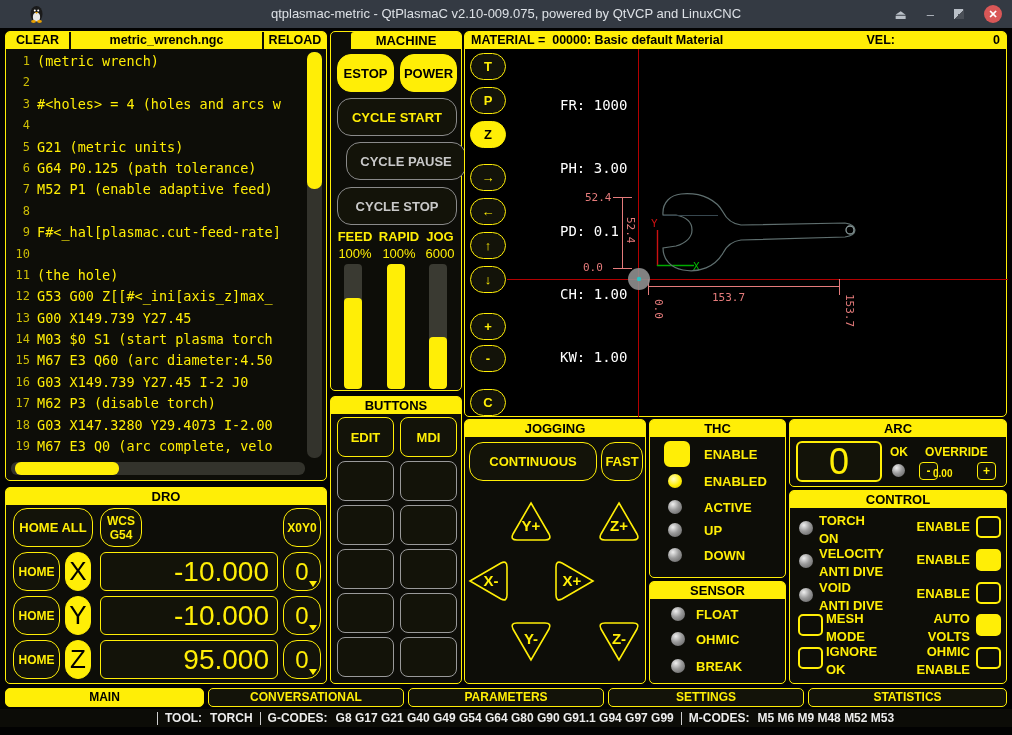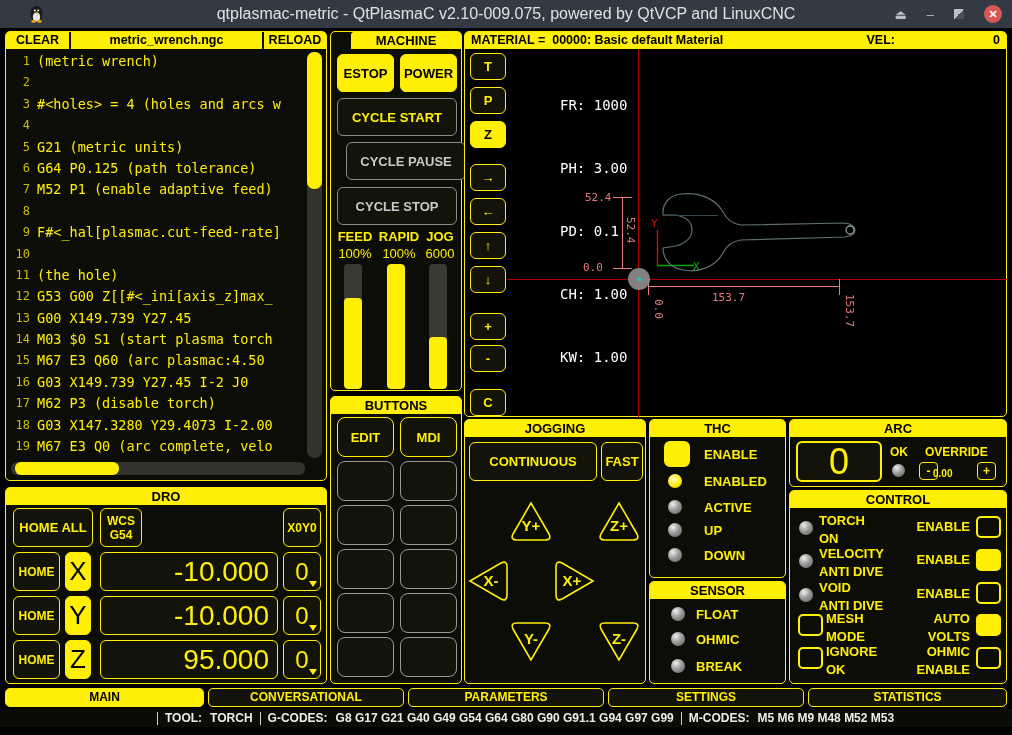--- a/index.html
+++ b/index.html
@@ -4,30 +4,30 @@
 <style>
   :root{
     --y:#ffee06; --panel:#0d0d08; --btnbg:#131309; --grayb:#9a9a9a; --grayt:#c9c9c9;
     --track:#3a3a32; --red:#b20000; --pink:#e57b7b;
   }
   *{margin:0;padding:0;box-sizing:border-box;}
   body{background:#222;font-family:"Liberation Sans",sans-serif;}
   .window{position:relative;width:1012px;height:735px;background:#020202;overflow:hidden;}
   
   .titlebar{position:absolute;left:0;top:0;width:1012px;height:28px;background:#343a43;}
-  .titlebar .title{position:absolute;left:0;right:0;top:0;height:28px;line-height:28px;text-align:center;color:#dde1e6;font-size:16px;}
+  .titlebar .title{position:absolute;left:0;right:0;top:0;height:28px;line-height:28px;text-align:center;color:#dde1e6;font-size:13px;}
   .tux{position:absolute;left:28px;top:5px;width:17px;height:18px;}
   .tb-icons{position:absolute;right:10px;top:0;height:28px;display:flex;align-items:center;gap:20px;}
   .tb-ico{color:#b9bfc7;font-size:13px;line-height:1;cursor:default;}
   .tb-restore{width:10px;height:10px;background:linear-gradient(135deg,#b9bfc7 50%,#4a4f57 50%);}
   .tb-close{width:18px;height:18px;border-radius:50%;background:#d95757;color:#fff;font-size:11px;font-weight:bold;display:flex;align-items:center;justify-content:center;}
   
   .panel{position:absolute;background:var(--panel);border:1px solid var(--y);border-radius:5px;}
   .phead{height:17px;background:var(--y);color:#000;font-size:13px;font-weight:bold;line-height:17px;text-align:center;border-radius:3px 3px 0 0;}
-  .btn{display:flex;align-items:center;justify-content:center;background:var(--btnbg);border:1px solid var(--y);border-radius:6px;color:var(--y);font-size:13px;font-weight:bold;position:absolute;}
+  .btn{display:flex;align-items:center;justify-content:center;background:var(--btnbg);border:1px solid var(--y);border-radius:14px;color:var(--y);font-size:13px;font-weight:bold;position:absolute;}
   .btn.filled{background:var(--y);color:#000;}
   .btn.grayed{border-color:#8a8a8a;color:var(--grayt);}
   .btn.ystart{border-color:#8a8a8a;color:var(--y);}
   .btn.empty{border-color:var(--grayb);border-radius:8px;}
   
   .gc-head{display:flex;height:17px;background:var(--y);border-radius:3px 3px 0 0;color:#000;font-size:12.5px;font-weight:bold;line-height:17px;text-align:center;}
   .gc-head .sep{width:2px;background:var(--panel);}
   .gcode-area{position:absolute;left:2px;top:19px;right:22px;bottom:22px;overflow:hidden;font-family:"DejaVu Sans Mono",monospace;font-size:13.5px;color:var(--y);}
   .gl{display:flex;height:21.4px;line-height:21.4px;white-space:pre;}
   .ln{width:22px;text-align:right;margin-right:7px;font-size:12px;color:#cdbe05;flex:none;}
@@ -109,21 +109,21 @@
       <div class="gl"><span class="ln">5</span><span>G21 (metric units)</span></div>
       <div class="gl"><span class="ln">6</span><span>G64 P0.125 (path tolerance)</span></div>
       <div class="gl"><span class="ln">7</span><span>M52 P1 (enable adaptive feed)</span></div>
       <div class="gl"><span class="ln">8</span><span></span></div>
       <div class="gl"><span class="ln">9</span><span>F#&lt;_hal[plasmac.cut-feed-rate]</span></div>
       <div class="gl"><span class="ln">10</span><span></span></div>
       <div class="gl"><span class="ln">11</span><span>(the hole)</span></div>
       <div class="gl"><span class="ln">12</span><span>G53 G00 Z[[#&lt;_ini[axis_z]max_</span></div>
       <div class="gl"><span class="ln">13</span><span>G00 X149.739 Y27.45</span></div>
       <div class="gl"><span class="ln">14</span><span>M03 $0 S1 (start plasma torch</span></div>
-      <div class="gl"><span class="ln">15</span><span>M67 E3 Q60 (arc plasmac:4.50</span></div>
+      <div class="gl"><span class="ln">15</span><span>M67 E3 Q60 (arc diameter:4.50</span></div>
       <div class="gl"><span class="ln">16</span><span>G03 X149.739 Y27.45 I-2 J0</span></div>
       <div class="gl"><span class="ln">17</span><span>M62 P3 (disable torch)</span></div>
       <div class="gl"><span class="ln">18</span><span>G03 X147.3280 Y29.4073 I-2.00</span></div>
       <div class="gl"><span class="ln">19</span><span>M67 E3 Q0 (arc complete, velo</span></div>
     </div>
     <div class="vscroll">
         <div class="handle"></div>
       </div>
     <div class="hscroll">
         <div class="handle"></div>

